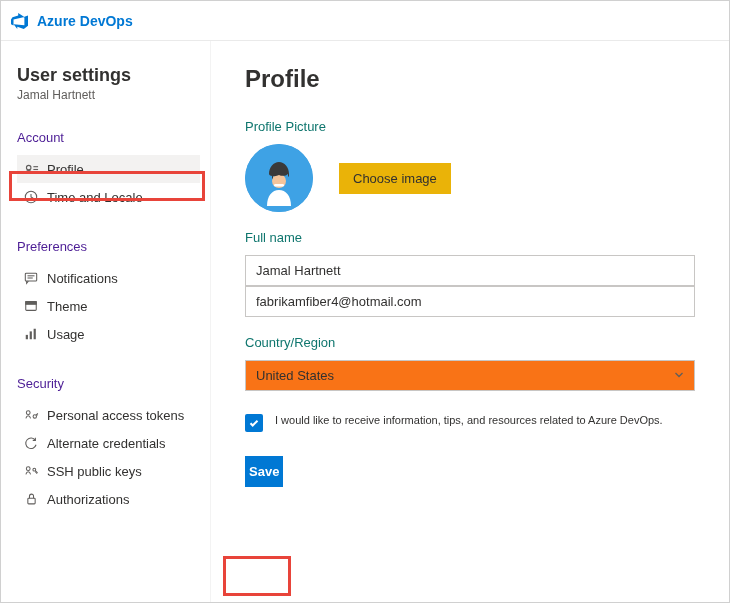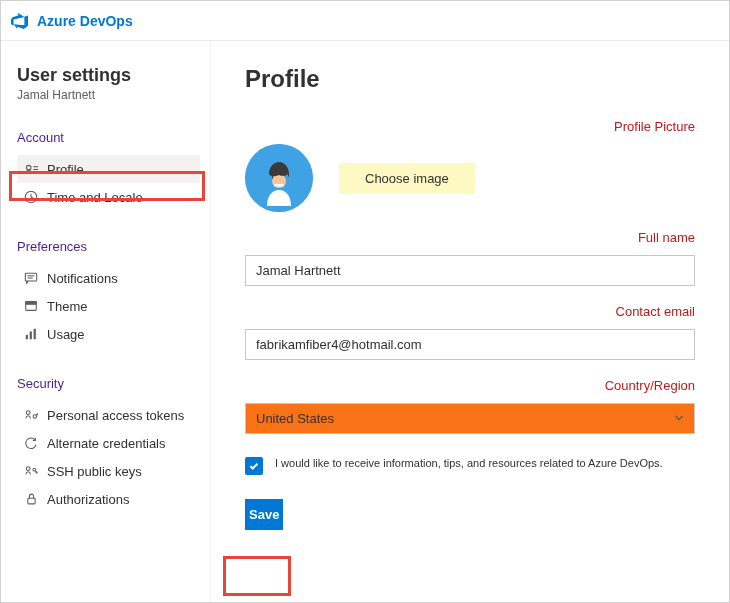--- a/index.html
+++ b/index.html
@@ -81,44 +81,43 @@
       padding: 24px 34px 20px 34px;
       overflow-y: auto;
     }
     .page-title {
       font-size: 24px;
       font-weight: 600;
       margin-bottom: 26px;
     }
     .section-label {
       font-size: 13px;
-      color: #b91c1c;
+      color: #0f766e;
       margin-bottom: 10px;
       margin-top: 18px;
-      text-align: right;
     }
     .avatar-row {
       display: flex;
       align-items: center;
       gap: 26px;
       margin-bottom: 8px;
     }
     .avatar {
       width: 68px;
       height: 68px;
       border-radius: 50%;
       background: #40a0e0;
       position: relative;
       overflow: hidden;
     }
     .avatar svg { position: absolute; top:0; left:0; }
     .choose-btn {
-      background: #fef9c3;
+      background: #eab308;
       border: none;
-      padding: 8px 26px;
+      padding: 8px 14px;
       font-size: 13px;
       color: #323130;
       cursor: pointer;
     }
     .text-input {
       width: 100%;
       padding: 7px 10px;
       border: 1px solid #c8c6c4;
       font-size: 13px;
       color: #323130;
@@ -324,21 +323,20 @@
           <path d="M24 30c0-7 4.5-12 10-12s10 5 10 12v2c0 1-1 1-1 0v-2c-2 2-6 2.5-9 1-2 1-4 1.5-6 1v2c0 1-1 1-1 0v-2c-1 0-3-1-3-2z" fill="#3a3a3a"></path>
           <rect x="29" y="40" width="10" height="2.5" rx="1.2" fill="#fff"></rect>
         </svg>
       </div>
       <button class="choose-btn">Choose image</button>
     </div>
 
     <div class="section-label">Full name</div>
     <input type="text" class="text-input" value="Jamal Hartnett" style="">
 
-    <div class="section-label">Contact email</div>
     <input type="text" class="text-input" value="fabrikamfiber4@hotmail.com" style="">
 
     <div class="section-label">Country/Region</div>
     <div class="select-wrap">
       <div class="select-input">United States</div>
       <span class="select-chevron">
         <svg width="12" height="12" viewBox="0 0 12 12" fill="none" stroke="#605e5c" stroke-width="1.3">
             <path d="M2.5 4.5L6 8l3.5-3.5"></path>
           </svg>
       </span>

